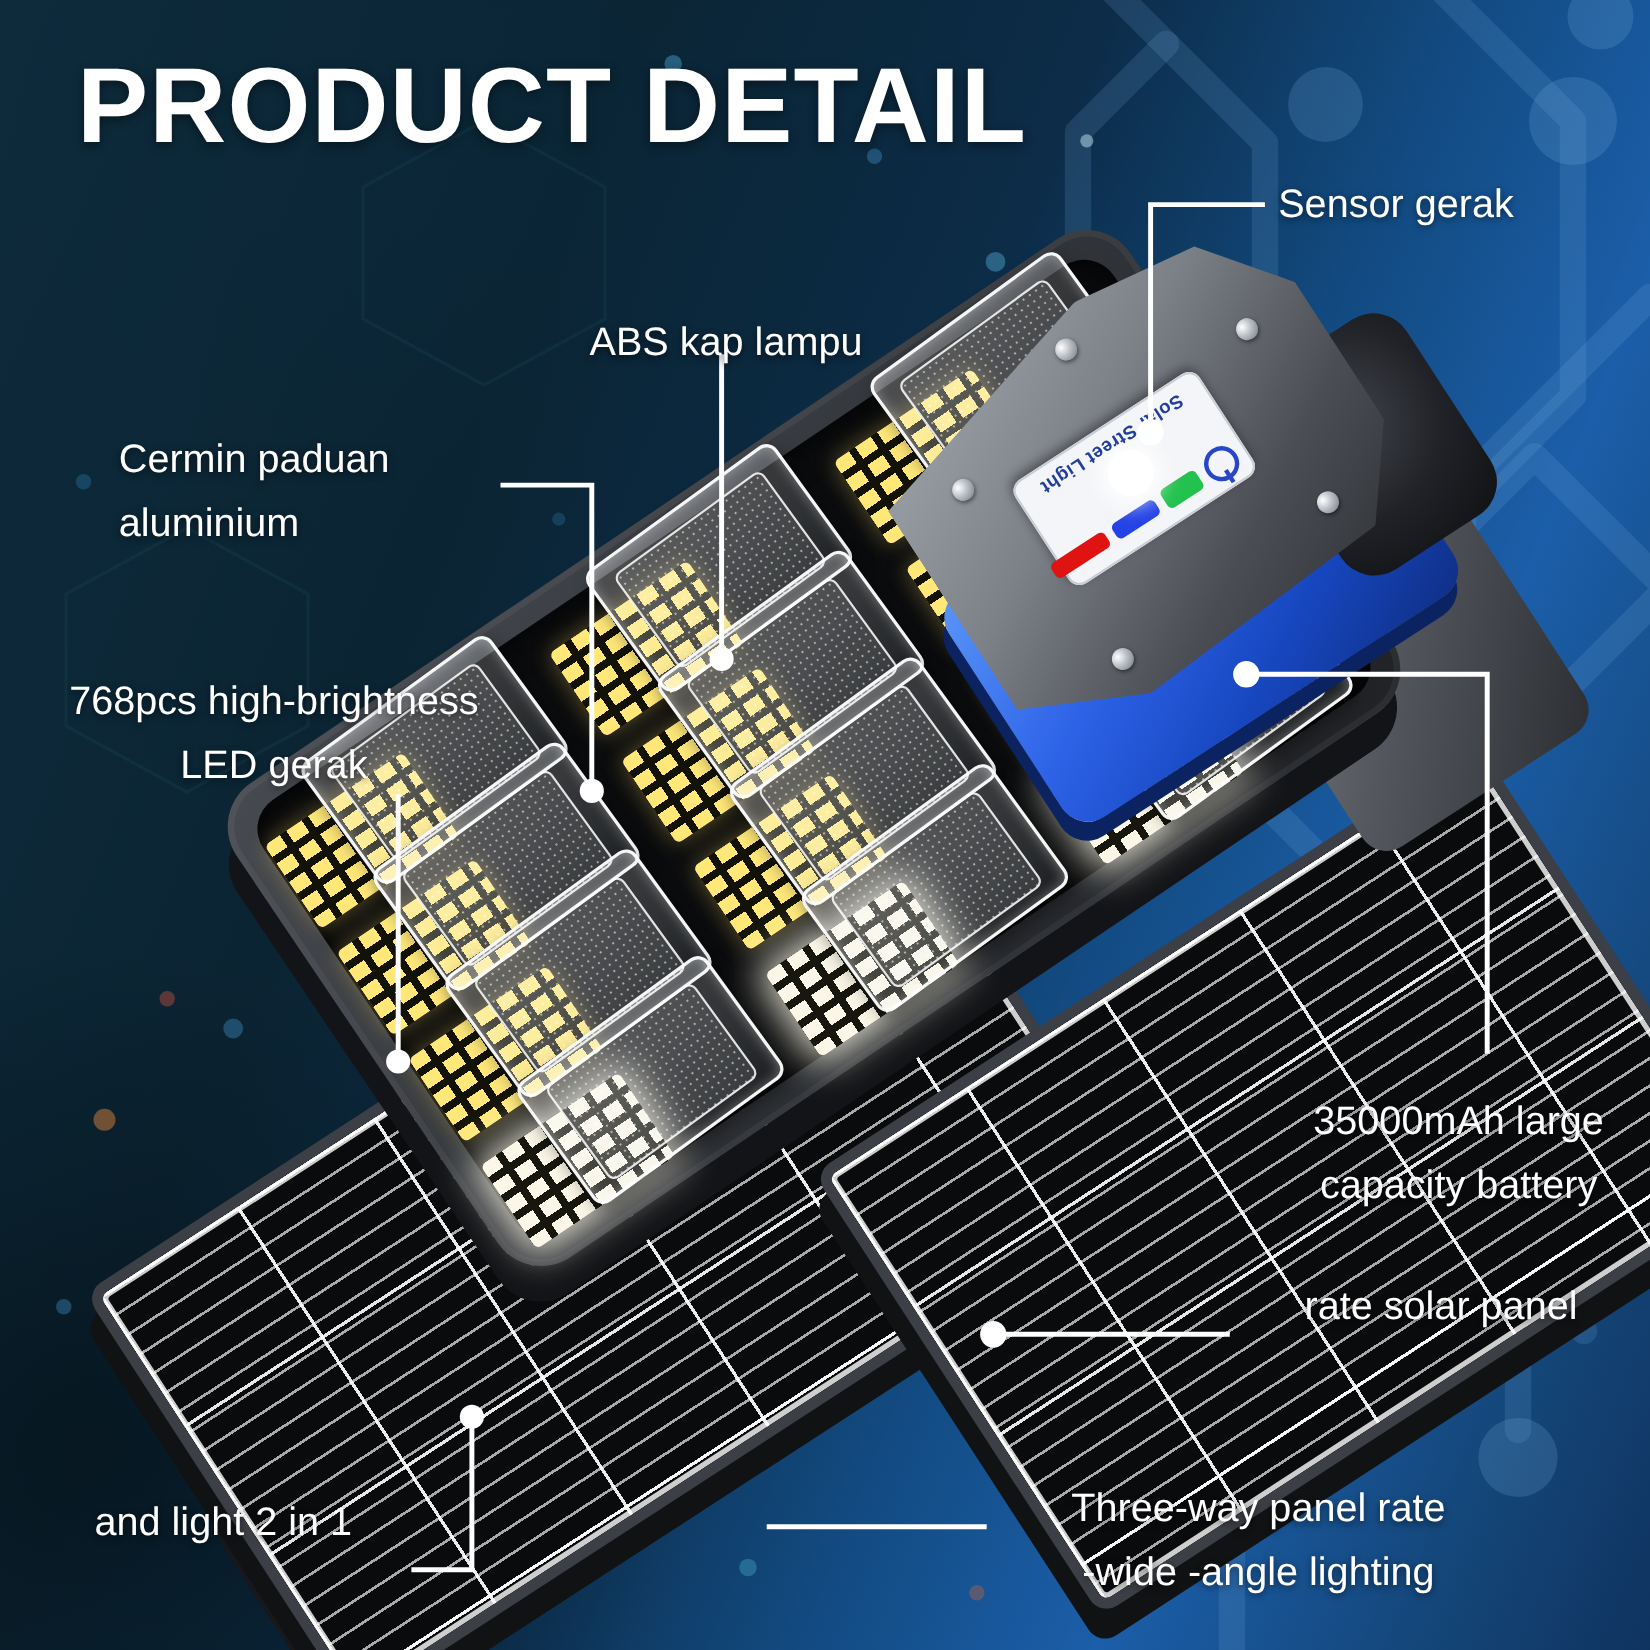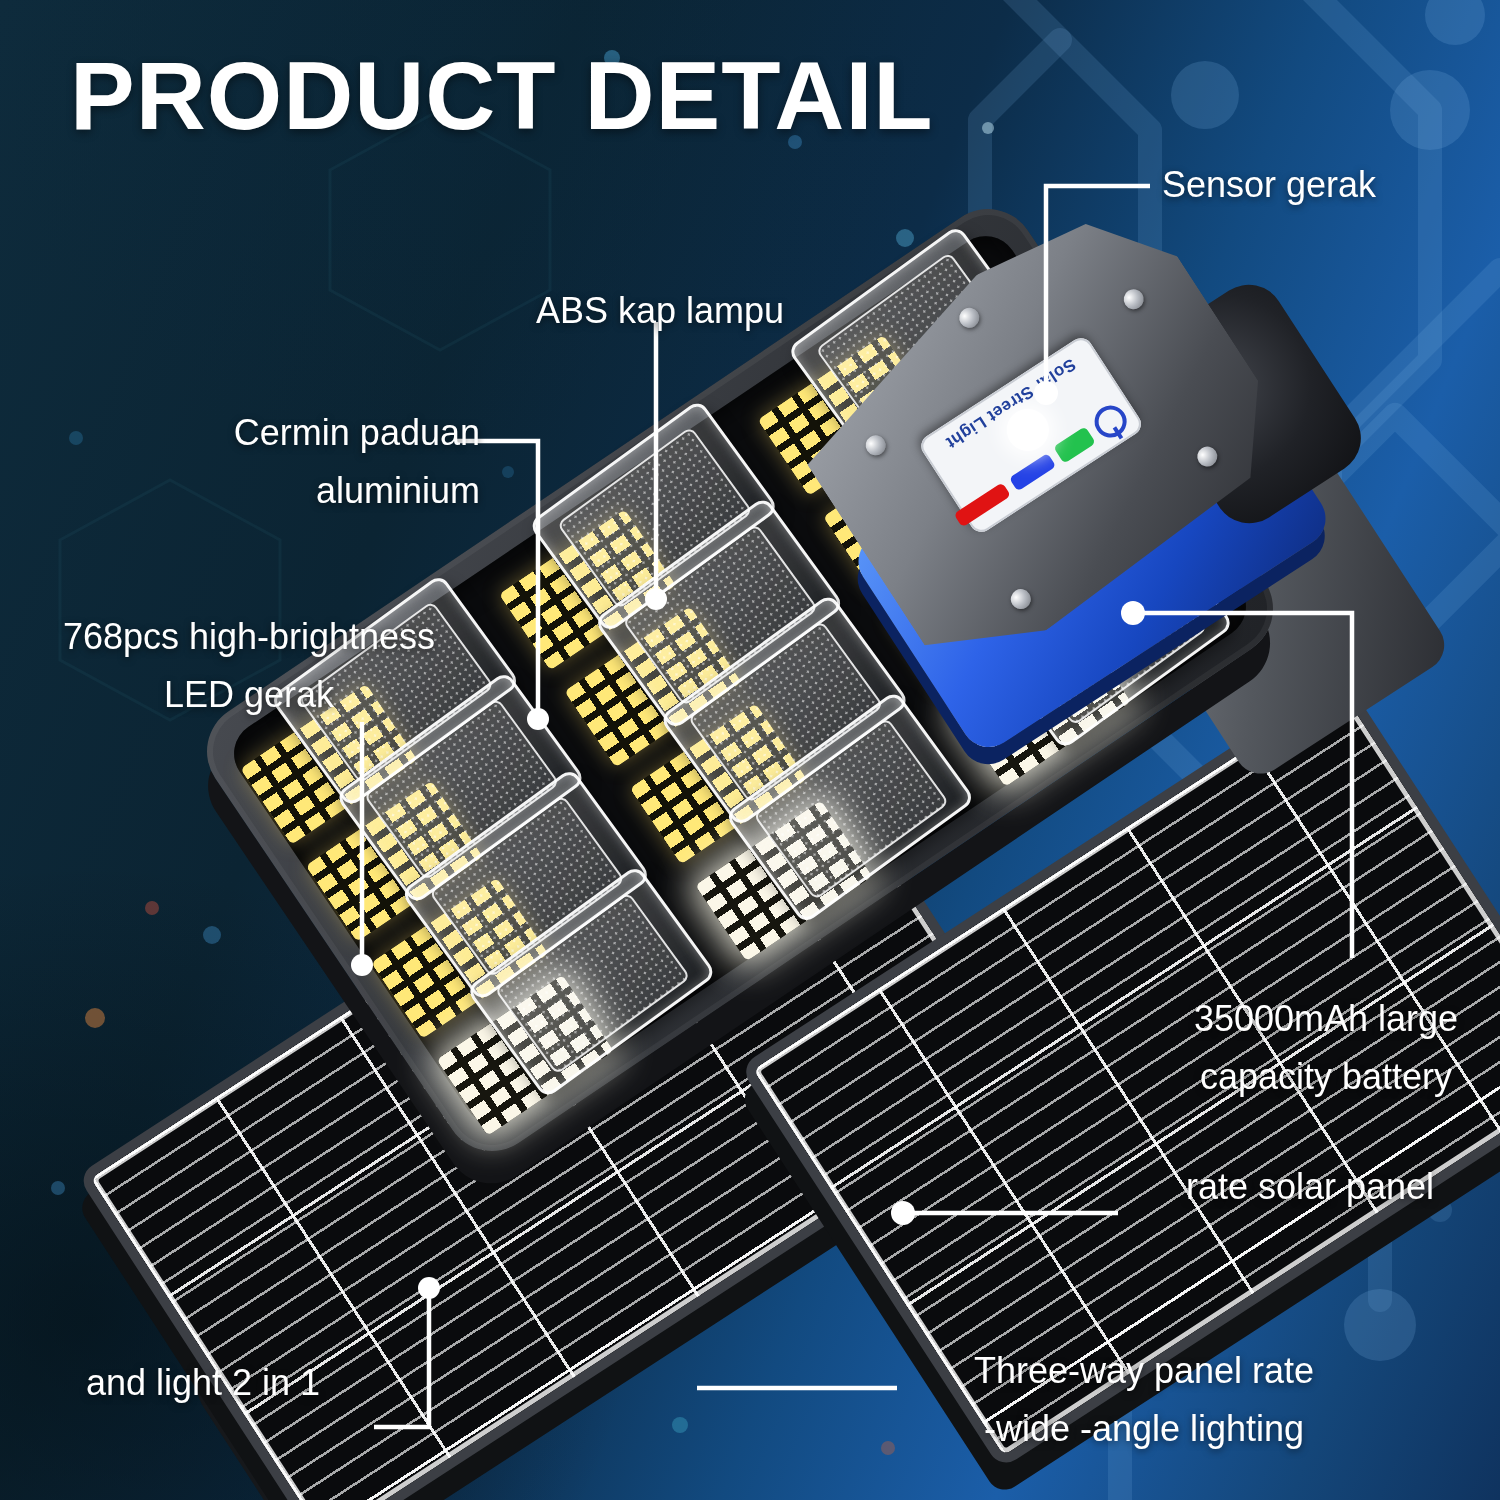--- a/index.html
+++ b/index.html
@@ -21,21 +21,21 @@
     font-size:97px;font-weight:bold;letter-spacing:1px;
     text-shadow:0 3px 10px rgba(0,0,0,.45);white-space:nowrap;
   }
   .callout{
     position:absolute;z-index:20;font-size:36px;line-height:58px;
     text-shadow:0 2px 7px rgba(0,0,0,.55);
   }
   .callout span{display:block;}
   .c-sensor{left:1162px;top:156px;white-space:nowrap;}
   .c-abs{left:500px;top:250px;width:320px;text-align:center;white-space:nowrap;margin-top:32px;}
-  .c-cermin{left:108px;top:388px;width:372px;text-align:right;margin-top:16px;}
+  .c-cermin{left:108px;top:388px;width:372px;text-align:left;}
   .c-beads{left:8px;top:608px;width:482px;text-align:center;}
   .c-battery{left:1152px;top:990px;width:348px;text-align:center;}
   .c-solar{left:1120px;top:1158px;width:380px;text-align:center;}
   .c-threeway{left:905px;top:1342px;width:478px;text-align:center;}
   .c-twoinone{left:36px;top:1354px;width:334px;text-align:center;}
 
   
   .prod{position:absolute;transform-origin:50% 50%;}
   .housing{
     left:200px;top:1165px;width:580px;height:250px;z-index:2;

